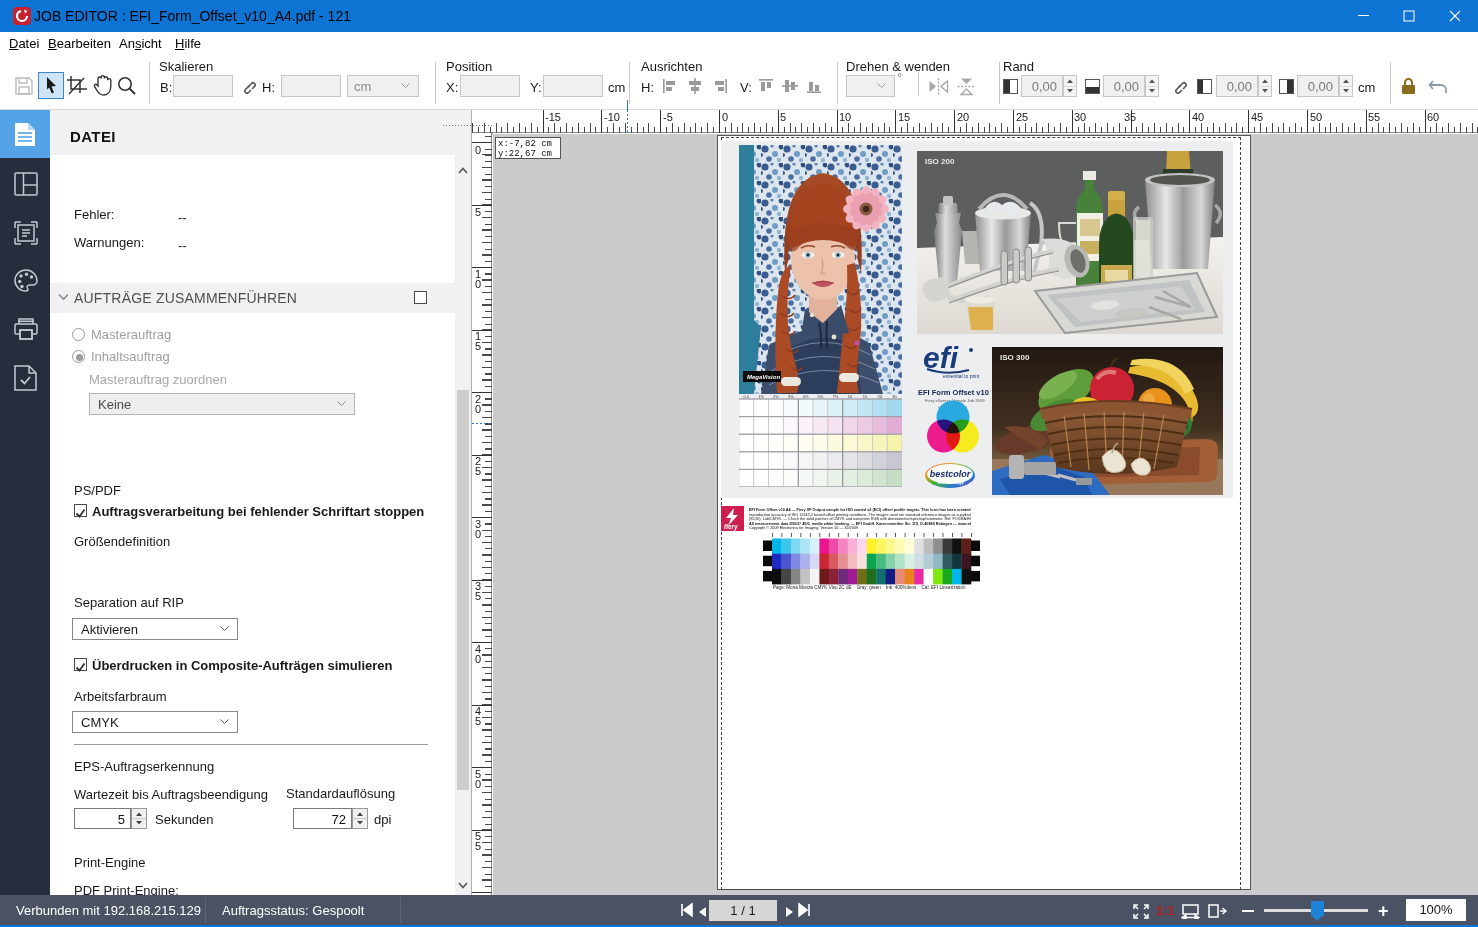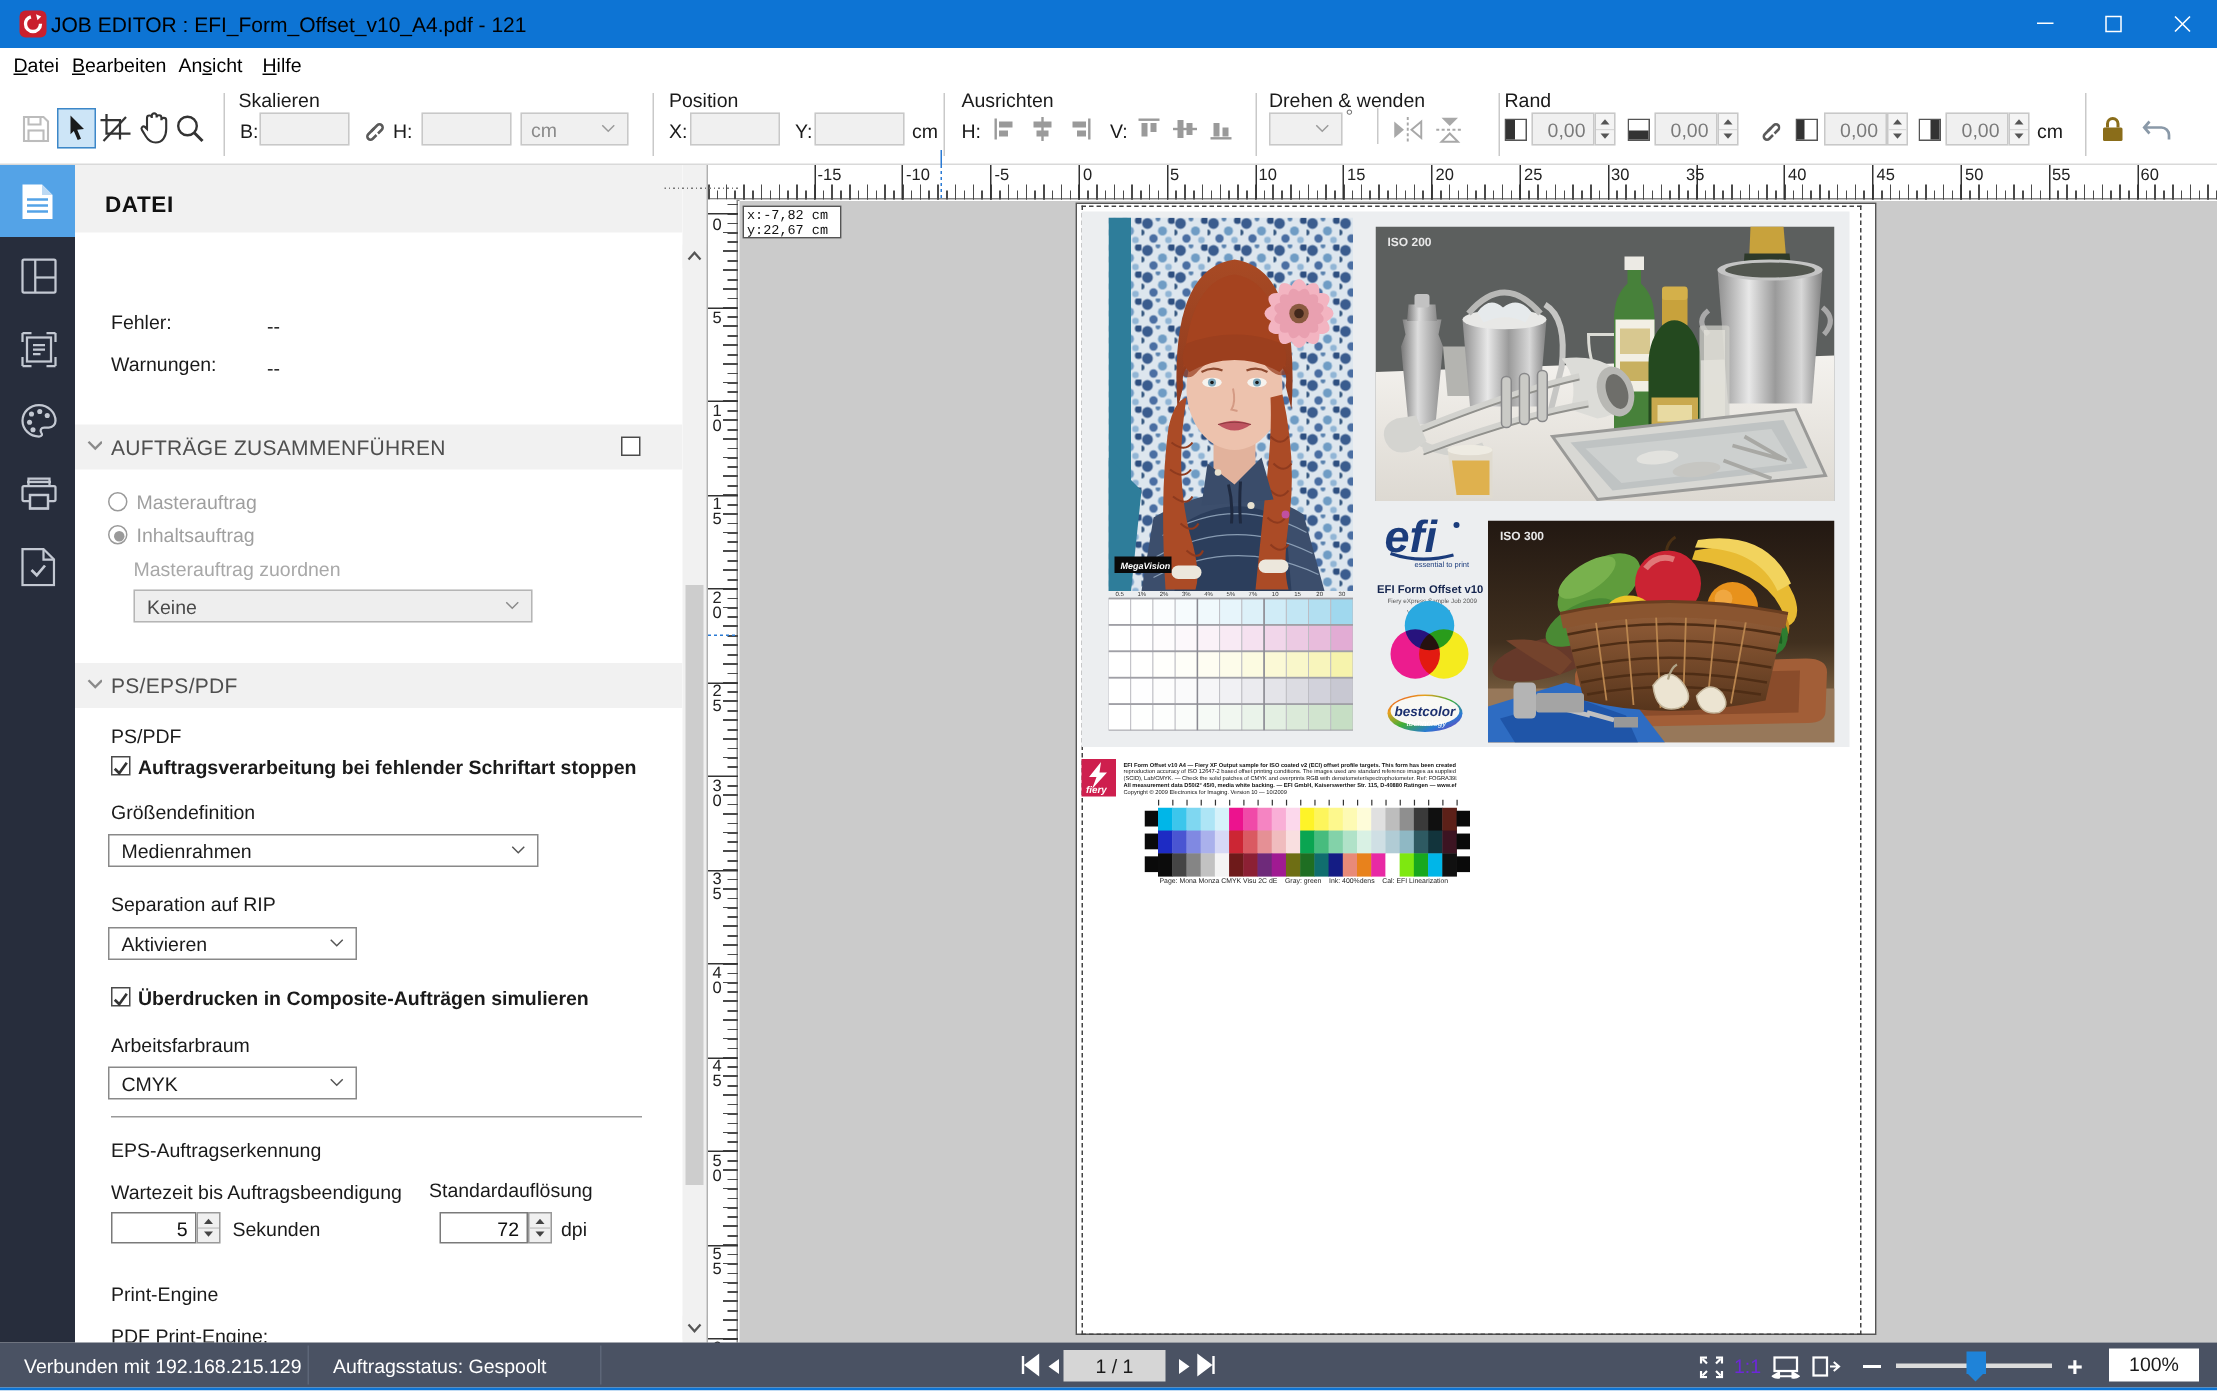--- a/index.html
+++ b/index.html
@@ -344,38 +344,26 @@
  <div class="abs" style="left:22px;top:240px;width:13px;height:13px;border:1px solid #9a9a9a;border-radius:50%;background:#fff"></div>
  <div class="abs" style="left:26px;top:244px;width:7px;height:7px;border-radius:50%;background:#9a9a9a"></div>
  <div class="pgray" style="left:41px;top:239px">Inhaltsauftrag</div>
  <div class="pgray" style="left:39px;top:262px;color:#a8a8a8">Masterauftrag zuordnen</div>
  <div class="ddown ddis" style="left:39px;top:283px;width:266px">
       <span style="position:absolute;left:8px;top:3px">Keine</span>
       <svg class="ddarrow" width="9" height="6">
         <path d="M0.5 0.5 L4.5 4.5 L8.5 0.5" stroke="#8a8a8a" fill="none"></path>
       </svg>
     </div>
- <div class="band" style="top:332px">
-   <svg class="chev" style="left:8px;top:10px" width="11" height="8">
-        <path d="M1 1.5 L5.5 6 L10 1.5" stroke="#8a8a8a" stroke-width="1.6" fill="none"></path>
-      </svg>
-   <span style="position:absolute;left:24px;top:7px;letter-spacing:0.2px">PS/EPS/PDF</span>
- </div>
  <div class="plabel" style="left:24px;top:373px">PS/PDF</div>
  <div class="cbox" style="left:24px;top:394px"><svg width="11" height="11">
         <path d="M1.5 5.5 L4.5 8.5 L9.5 1.5" stroke="#333" stroke-width="1.8" fill="none"></path>
       </svg></div>
  <div class="plabel" style="left:42px;top:394px;font-weight:600">Auftragsverarbeitung bei fehlender Schriftart stoppen</div>
  <div class="plabel" style="left:24px;top:424px">Größendefinition</div>
- <div class="ddown" style="left:22px;top:446px;width:287px">
-      <span style="position:absolute;left:8px;top:3px">Medienrahmen</span>
-      <svg class="ddarrow" width="9" height="6">
-        <path d="M0.5 0.5 L4.5 4.5 L8.5 0.5" stroke="#555" fill="none"></path>
-      </svg>
-    </div>
  <div class="plabel" style="left:24px;top:485px">Separation auf RIP</div>
  <div class="ddown" style="left:22px;top:508px;width:166px">
       <span style="position:absolute;left:8px;top:3px">Aktivieren</span>
       <svg class="ddarrow" width="9" height="6">
         <path d="M0.5 0.5 L4.5 4.5 L8.5 0.5" stroke="#555" fill="none"></path>
       </svg>
     </div>
  <div class="cbox" style="left:24px;top:548px"><svg width="11" height="11">
         <path d="M1.5 5.5 L4.5 8.5 L9.5 1.5" stroke="#333" stroke-width="1.8" fill="none"></path>
       </svg></div>
@@ -1003,21 +991,21 @@
     </svg></div>
 <div class="abs" style="left:797px;top:902px"><svg width="16" height="16">
       <path d="M12 2 v12 M2 2 L10 8 L2 14 Z" stroke="#fff" stroke-width="1.6" fill="#fff"></path>
     </svg></div>
 <div class="abs" style="left:1133px;top:904px"><svg width="16" height="15" viewBox="0 0 16 15">
       <g stroke="#fff" stroke-width="1.5" fill="none">
         <path d="M1 5 V1 h4 M11 1 h4 v4 M15 10 v4 h-4 M5 14 H1 v-4"></path>
         <path d="M5 5 L2 2 M11 5 L14 2 M11 10 L14 13 M5 10 L2 13"></path>
       </g>
     </svg></div>
-<div class="abs" style="left:1156px;top:903px;color:#6d28d9;font-size:13px;font-weight:normal">1:1</div>
+<div class="abs" style="left:1156px;top:903px;color:#b91c1c;font-size:13px;font-weight:bold">1:1</div>
 <div class="abs" style="left:1181px;top:904px"><svg width="19" height="15" viewBox="0 0 19 15">
       <rect x="2" y="1" width="15" height="9" fill="none" stroke="#fff" stroke-width="1.5"></rect>
       <path d="M1 13.5 L5 11 v5 Z M18 13.5 L14 11 v5 Z M3 13.5 H16" stroke="#fff" stroke-width="1.4" fill="#fff"></path>
     </svg></div>
 <div class="abs" style="left:1208px;top:903px"><svg width="20" height="16" viewBox="0 0 20 16">
       <rect x="1" y="2" width="9" height="12" fill="none" stroke="#fff" stroke-width="1.5"></rect>
       <path d="M12 8 h5 M14.5 5 L18 8 L14.5 11" stroke="#fff" stroke-width="1.4" fill="none"></path>
     </svg></div>
 <div class="abs" style="left:1242px;top:910px;width:12px;height:2px;background:#fff"></div>
 <div class="abs" style="left:1264px;top:909px;width:104px;height:3px;background:#dcdcdc"></div>

